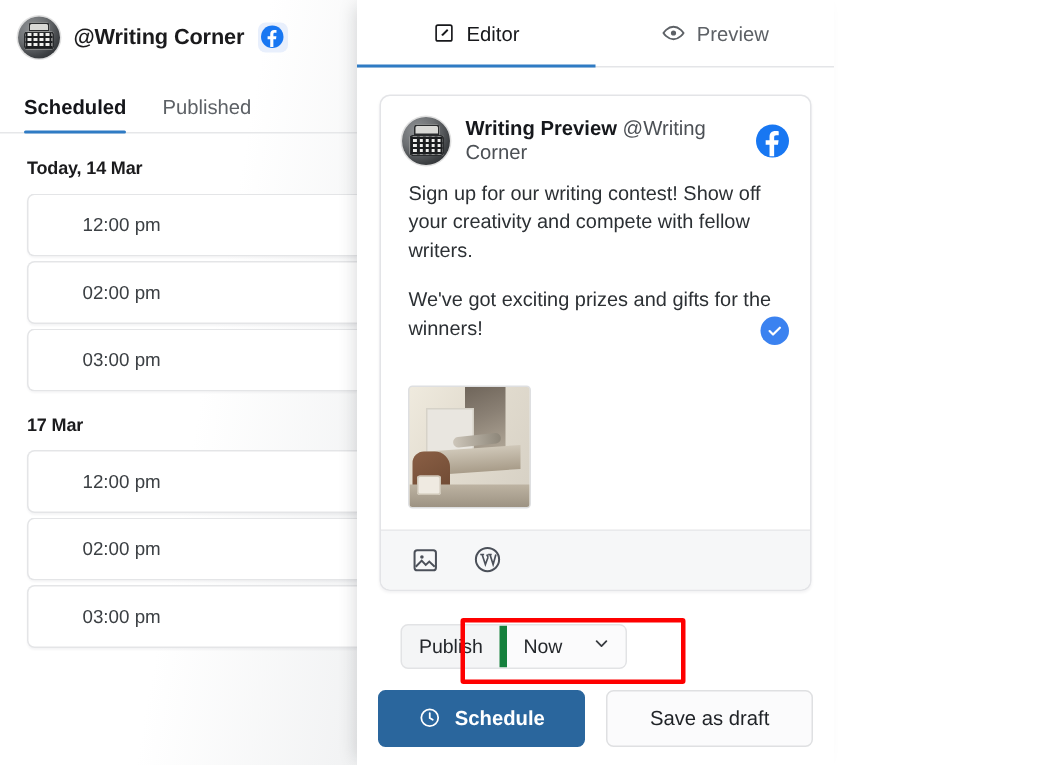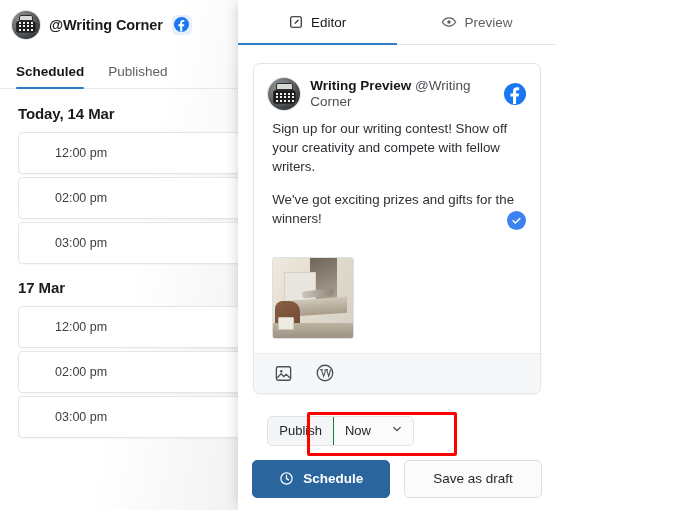--- a/index.html
+++ b/index.html
@@ -78,21 +78,21 @@
     position: relative; white-space: nowrap; cursor: pointer;
   }
   .tab-l.active { color: #15161a; font-weight: 700; }
   .tab-l.active:after {
     content: ""; position: absolute; left: 0; right: 0; bottom: -1px;
     height: 2px; background: #2f7bc4; border-radius: 2px;
   }
 
   .sched-body { padding: 16px 0 0 0; }
   .date-head {
-    font-size: 15px; font-weight: 700; color: #1b1b1d;
+    font-size: 12px; font-weight: 700; color: #1b1b1d;
     padding: 0 0 10px 18px; letter-spacing: -.1px;
   }
   .slot {
     margin: 0 0 3px 18px;
     height: 42px;
     background: #fff;
     border: 1px solid #e4e5e7;
     border-right: none;
     border-radius: 5px 0 0 5px;
     display: flex; align-items: center;
@@ -201,21 +201,21 @@
     height: 30px;
     overflow: hidden;
   }
   .pub-label {
     font-size: 13px; color: #24272b; font-weight: 400;
     padding: 0 11px; white-space: nowrap;
   }
   .pub-select {
     display: flex; align-items: center; gap: 20px;
     background: #fbfbfc;
-    border-left: 1px solid #15803d;
+    border-left: 5px solid #15803d;
     height: 100%; padding: 0 10px 0 11px; cursor: pointer;
   }
   .pub-select span { font-size: 13px; color: #24272b; }
 
   .redbox {
     position: absolute;
     left: 307px; top: 412px; width: 150px; height: 44px;
     border: 3px solid #fe0000;
     border-radius: 2px;
     pointer-events: none;

